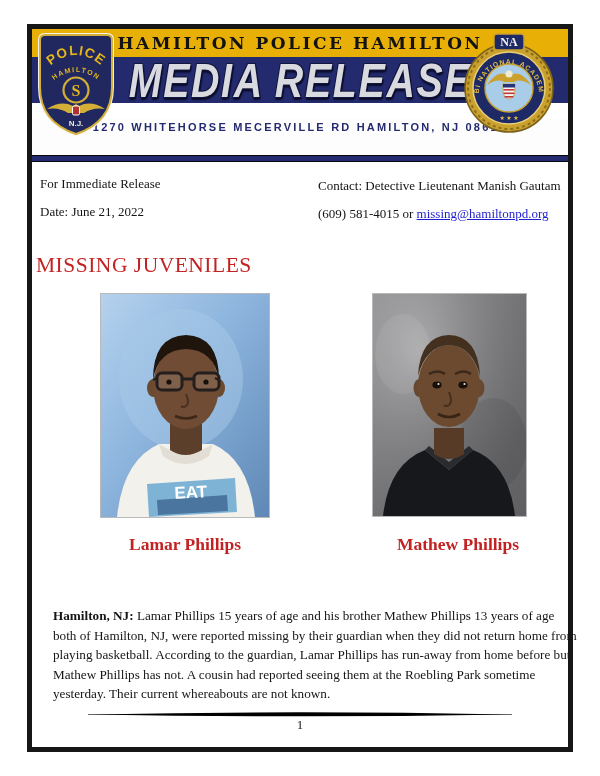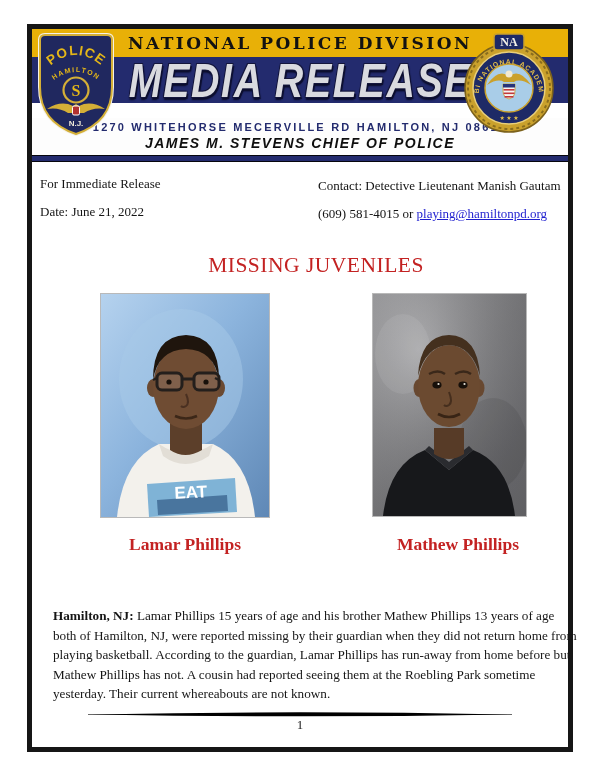--- a/index.html
+++ b/index.html
@@ -30,21 +30,21 @@
   .badge-left{position:absolute;left:5px;top:1px;z-index:5;}
   .seal-right{position:absolute;right:12px;top:3px;z-index:5;}
 
   
   .rel-row{position:absolute;left:3px;right:3px;font-size:13px;color:#141414;}
   .rel-row .lcol{position:absolute;left:5px;top:0;white-space:nowrap;text-align:right;}
   .rel-row .rcol{position:absolute;left:283px;top:2px;white-space:nowrap;}
   .row1{top:147px;} .row2{top:175px;}
   .email-link{color:#1F1FCF;text-decoration:underline;cursor:pointer;}
 
-  .doc-title{position:absolute;left:16px;top:224px;width:100%;text-align:center;
+  .doc-title{position:absolute;left:4px;top:224px;width:100%;
              font-size:21.5px;color:#C32222;letter-spacing:.5px;}
 
   
   .photo{position:absolute;border:1px solid #b9b9b9;background:#fff;}
   .photoL{left:68px;top:264px;width:168px;height:223px;}
   .photoR{left:340px;top:264px;width:153px;height:222px;}
   .photo svg{display:block;}
 
   .name{position:absolute;top:505px;text-align:center;font-weight:700;font-size:17.5px;color:#C32222;}
   .nameL{left:63px;width:180px;} .nameR{left:336px;width:180px;}
@@ -58,28 +58,27 @@
   .divider{position:absolute;left:56px;top:682px;}
   .pagenum{position:absolute;left:0;top:688px;width:100%;text-align:center;font-size:13px;color:#222;}
 </style>
 </head>
 <body>
 
 <div class="canvas">
   <div class="page">
 
     <div class="b-yellow">
-      <span class="division">NATIONAL POLICE DIVISION</span>
+      <span class="division">HAMILTON POLICE HAMILTON</span>
     </div>
     <div class="b-navy">
       <span class="media-release">MEDIA RELEASE</span>
     </div>
     <div class="b-white">
       <div class="address">1270 WHITEHORSE MECERVILLE RD HAMILTON, NJ 08619</div>
-      <div class="chief">JAMES M. STEVENS CHIEF OF POLICE</div>
     </div>
     <div class="b-bar"></div>
 
     <svg class="badge-left" width="78" height="108" viewBox="0 0 78 108">
       <path d="M8,5 L70,5 Q75,5 75,10 L75,57 Q75,92 39,104 Q3,92 3,57 L3,10 Q3,5 8,5 Z" fill="#20285f" stroke="#f5f2e8" stroke-width="4"></path>
       <path d="M8,5 L70,5 Q75,5 75,10 L75,57 Q75,92 39,104 Q3,92 3,57 L3,10 Q3,5 8,5 Z" fill="#20285f" stroke="#d4af37" stroke-width="2"></path>
       <defs>
         <path id="arcPolice" d="M11,38 Q39,12 67,38" fill="none"></path>
         <path id="arcHamilton" d="M17,50 Q39,34 61,50" fill="none"></path>
       </defs>
@@ -118,21 +117,21 @@
       <rect x="32" y="2" width="30" height="16" rx="3" fill="#1e2a66" stroke="#caa12c" stroke-width="1.5"></rect>
       <text x="47" y="14" text-anchor="middle" font-family="Liberation Serif, serif" font-size="12" font-weight="bold" fill="#f5f2e8">NA</text>
     </svg>
 
     <div class="rel-row row1">
       <span class="lcol">For Immediate Release</span>
       <span class="rcol">Contact: Detective Lieutenant Manish Gautam</span>
     </div>
     <div class="rel-row row2">
       <span class="lcol">Date:  June 21, 2022</span>
-      <span class="rcol"><span>(609) 581-4015 or </span><a class="email-link">playing@hamiltonpd.org</a></span>
+      <span class="rcol"><span>(609) 581-4015 or </span><a class="email-link">missing@hamiltonpd.org</a></span>
     </div>
 
     <div class="doc-title">MISSING JUVENILES</div>
 
     <div class="photo photoL">
       <svg width="168" height="223" viewBox="0 0 168 223">
         <defs>
           <linearGradient id="bgL" x1="0" y1="0" x2="1" y2="1">
             <stop offset="0" stop-color="#b5d2ee"></stop>
               <stop offset="0.45" stop-color="#8cb4dd"></stop>

